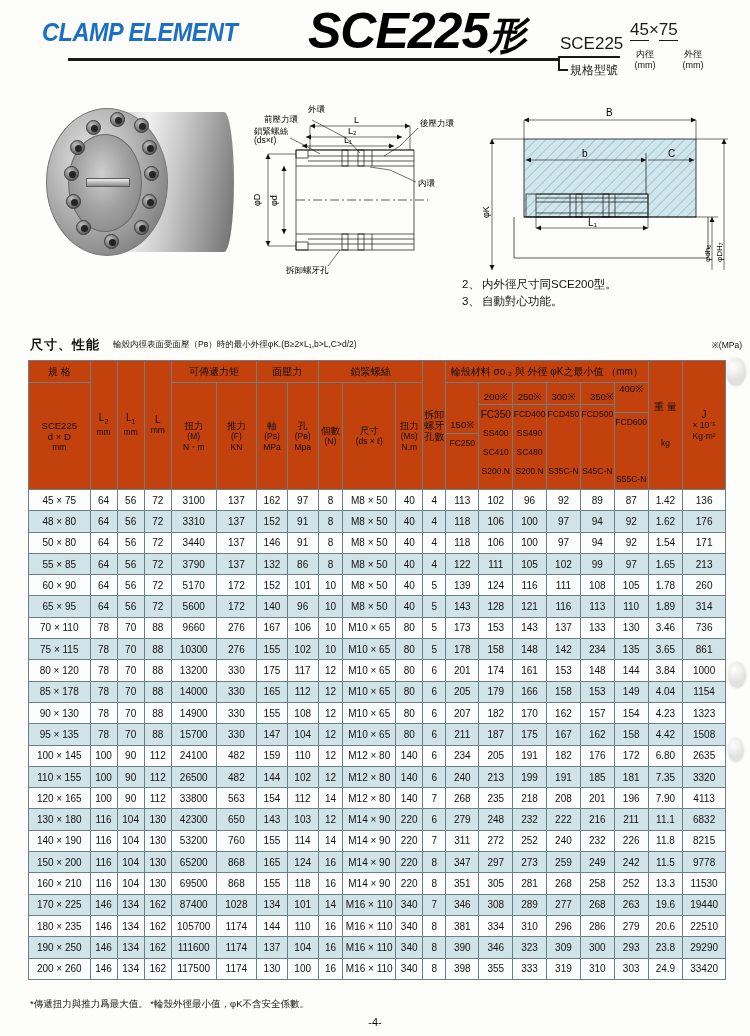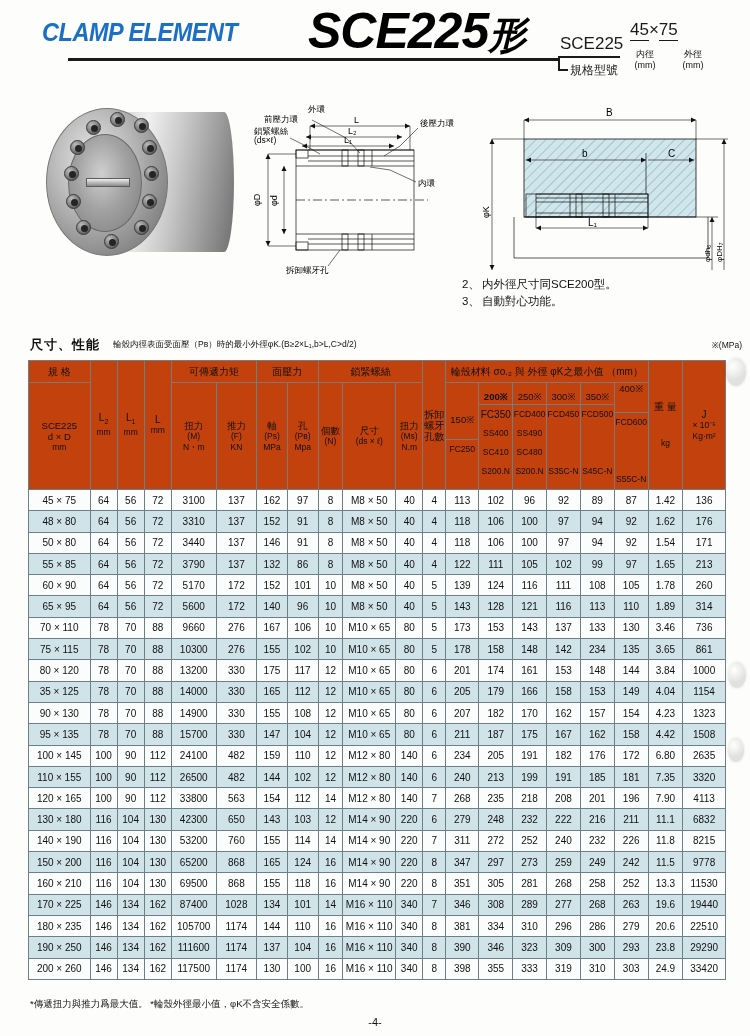--- a/index.html
+++ b/index.html
@@ -422,46 +422,46 @@
         <th class="sub" style="width:56px">
           <span class="st">尺寸</span>
           <span class="sm">(ds × ℓ)</span>
         </th>
         <th class="sub" style="width:28px">
           <span class="st">扭力</span>
           <span class="sm">(Ms)</span>
           <span class="sm">N.m</span>
         </th>
         <th class="sub mat" style="width:34px">
-            <span class="st" style="border-bottom: 1px solid rgb(109, 127, 133); display: block; padding-bottom: 14px;">150※</span>
+            <span class="st" style="border-bottom: 1px solid rgb(109, 127, 133); display: block; padding-bottom: 3px;">150※</span>
             <span class="st" style="font-size: 8.5px; line-height: 19px;">FC250</span>
           </th>
         <th class="sub mat" style="width:34px">
-            <span class="st" style="border-bottom: 1px solid rgb(109, 127, 133); display: block; padding-bottom: 2px; font-weight: bold;">200※</span>
+            <span class="st" style="border-bottom: 1px solid rgb(109, 127, 133); display: block; padding-bottom: 2px;">200※</span>
             <span class="st" style="font-size: 10px; line-height: 19px;">FC350</span>
             <span class="st" style="font-size: 8.5px; line-height: 19px;">SS400</span>
             <span class="st" style="font-size: 8.5px; line-height: 19px;">SC410</span>
             <span class="st" style="font-size: 8.5px; line-height: 19px;">S200.N</span>
           </th>
         <th class="sub mat" style="width:34px">
             <span class="st" style="border-bottom: 1px solid rgb(109, 127, 133); display: block; padding-bottom: 2px;">250※</span>
             <span class="st" style="font-size: 8.5px; line-height: 19px;">FCD400</span>
             <span class="st" style="font-size: 8.5px; line-height: 19px;">SS490</span>
             <span class="st" style="font-size: 8.5px; line-height: 19px;">SC480</span>
             <span class="st" style="font-size: 8.5px; line-height: 19px;">S200.N</span>
           </th>
         <th class="sub mat" style="width:34px">
             <span class="st" style="border-bottom: 1px solid rgb(109, 127, 133); display: block; padding-bottom: 2px;">300※</span>
             <span class="st" style="font-size: 8.5px; line-height: 19px;">FCD450</span>
             <span class="st" style="font-size: 8.5px; line-height: 19px;">&nbsp;</span>
             <span class="st" style="font-size: 8.5px; line-height: 19px;">&nbsp;</span>
             <span class="st" style="font-size: 8.5px; line-height: 19px;">S35C-N</span>
           </th>
         <th class="sub mat" style="width:34px">
-            <span class="st" style="border-bottom: 1px solid rgb(109, 127, 133); display: block; padding-bottom: 2px;">350※</span>
+            <span class="st" style="border-bottom: 1px solid rgb(109, 127, 133); display: block; padding-bottom: 2px; text-align: right;">350※</span>
             <span class="st" style="font-size: 8.5px; line-height: 19px;">FCD500</span>
             <span class="st" style="font-size: 8.5px; line-height: 19px;">&nbsp;</span>
             <span class="st" style="font-size: 8.5px; line-height: 19px;">&nbsp;</span>
             <span class="st" style="font-size: 8.5px; line-height: 19px;">S45C-N</span>
           </th>
         <th class="sub mat" style="width:34px">
             <span class="st" style="border-bottom: 1px solid rgb(109, 127, 133); display: block; padding-bottom: 18px;">400※</span>
             <span class="st" style="font-size: 8.5px; line-height: 19px;">FCD600</span>
             <span class="st" style="font-size: 8.5px; line-height: 19px;">&nbsp;</span>
             <span class="st" style="font-size: 8.5px; line-height: 19px;">&nbsp;</span>
@@ -662,21 +662,21 @@
           <td>201</td>
           <td>174</td>
           <td>161</td>
           <td>153</td>
           <td>148</td>
           <td>144</td>
           <td>3.84</td>
           <td>1000</td>
         </tr>
         <tr class="alt">
-          <td class="spec-col">35 × 125</td>
+          <td class="spec-col">85 × 178</td>
           <td>78</td>
           <td>70</td>
           <td>88</td>
           <td>14000</td>
           <td>330</td>
           <td>165</td>
           <td>112</td>
           <td>12</td>
           <td>M10 × 65</td>
           <td>80</td>

